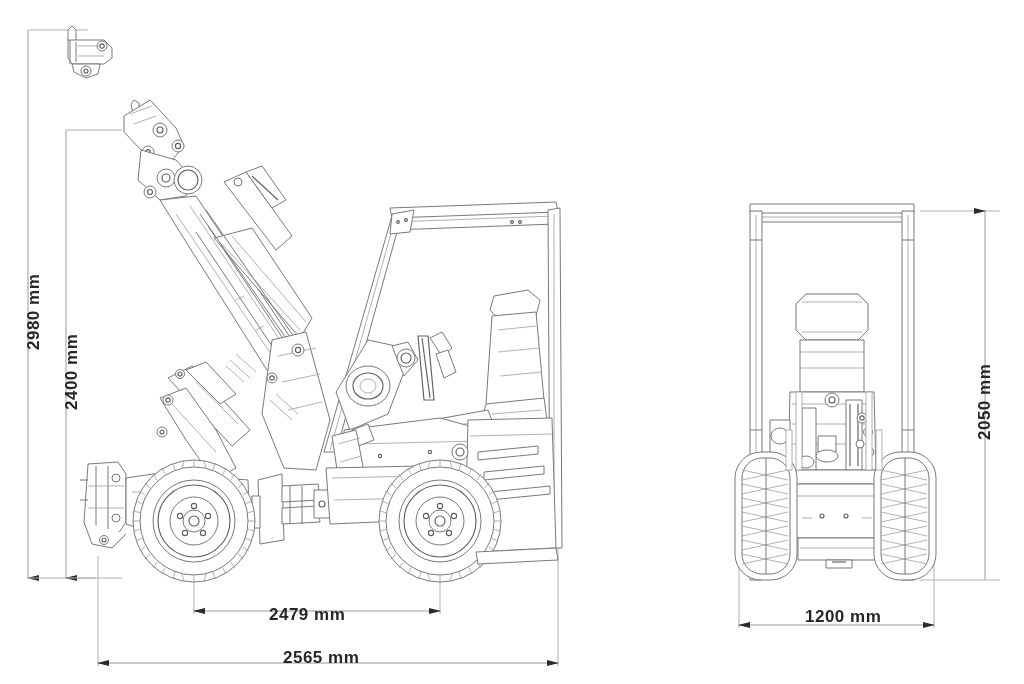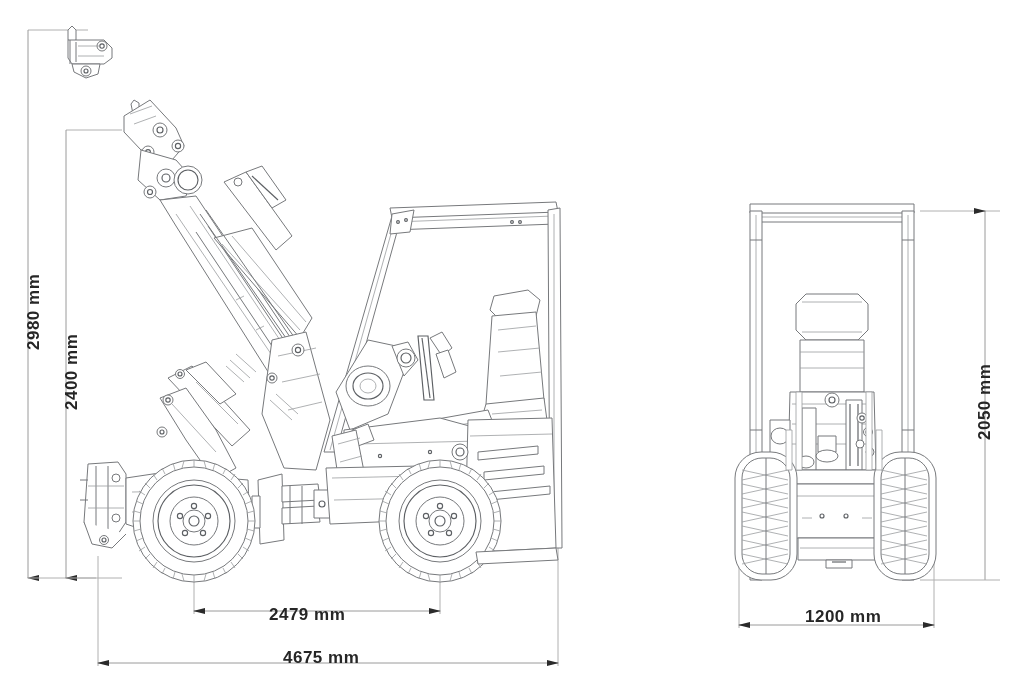--- a/index.html
+++ b/index.html
@@ -432,19 +432,19 @@
     </g>
 
   </svg>
 
   <div class="dim-label vertical" style="left:24px; top:350px; transform: rotate(-90deg);">2980 mm</div>
 
   <div class="dim-label vertical" style="left:62px; top:410px; transform: rotate(-90deg);">2400 mm</div>
 
   <div class="dim-label" style="left:269px; top:605px;">2479 mm</div>
 
-  <div class="dim-label" style="left:283px; top:648px;">4675 mm</div>
+  <div class="dim-label" style="left:283px; top:648px;">2565 mm</div>
 
   <div class="dim-label" style="left:797px; top:607px;margin-left:8px;">1200 mm</div>
 
   <div class="dim-label vertical" style="left:975px; top:440px; transform: rotate(-90deg);">2050 mm</div>
 
 </div>
 
 </body></html>

